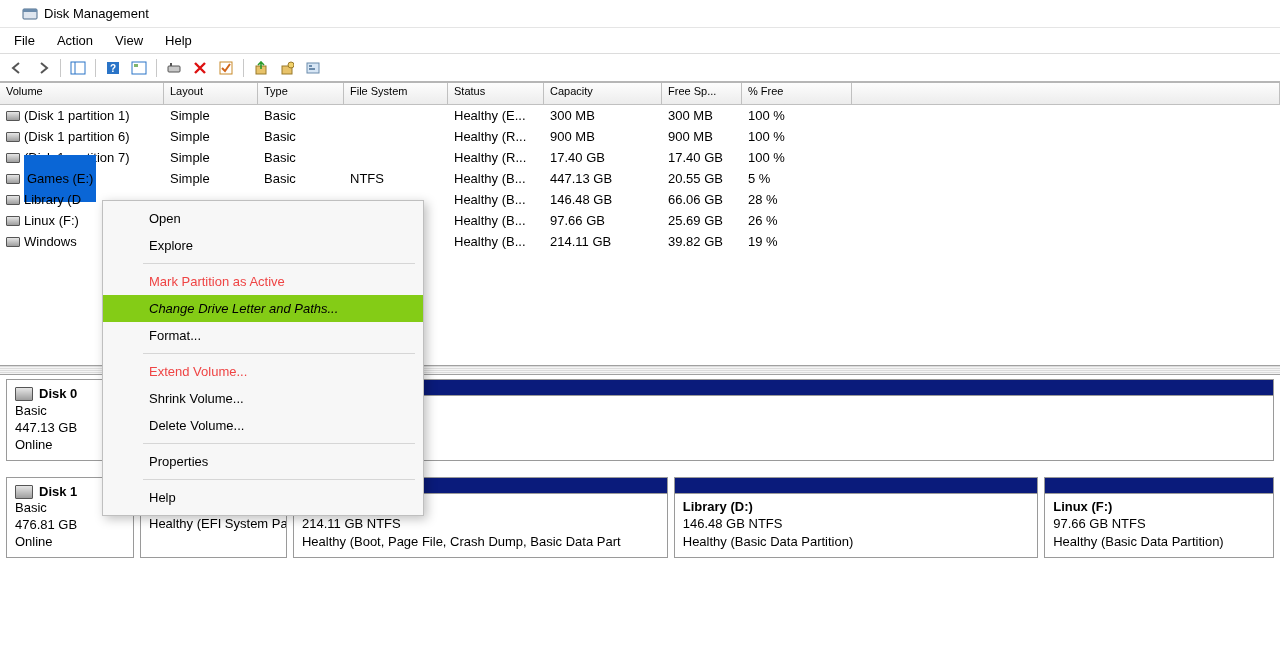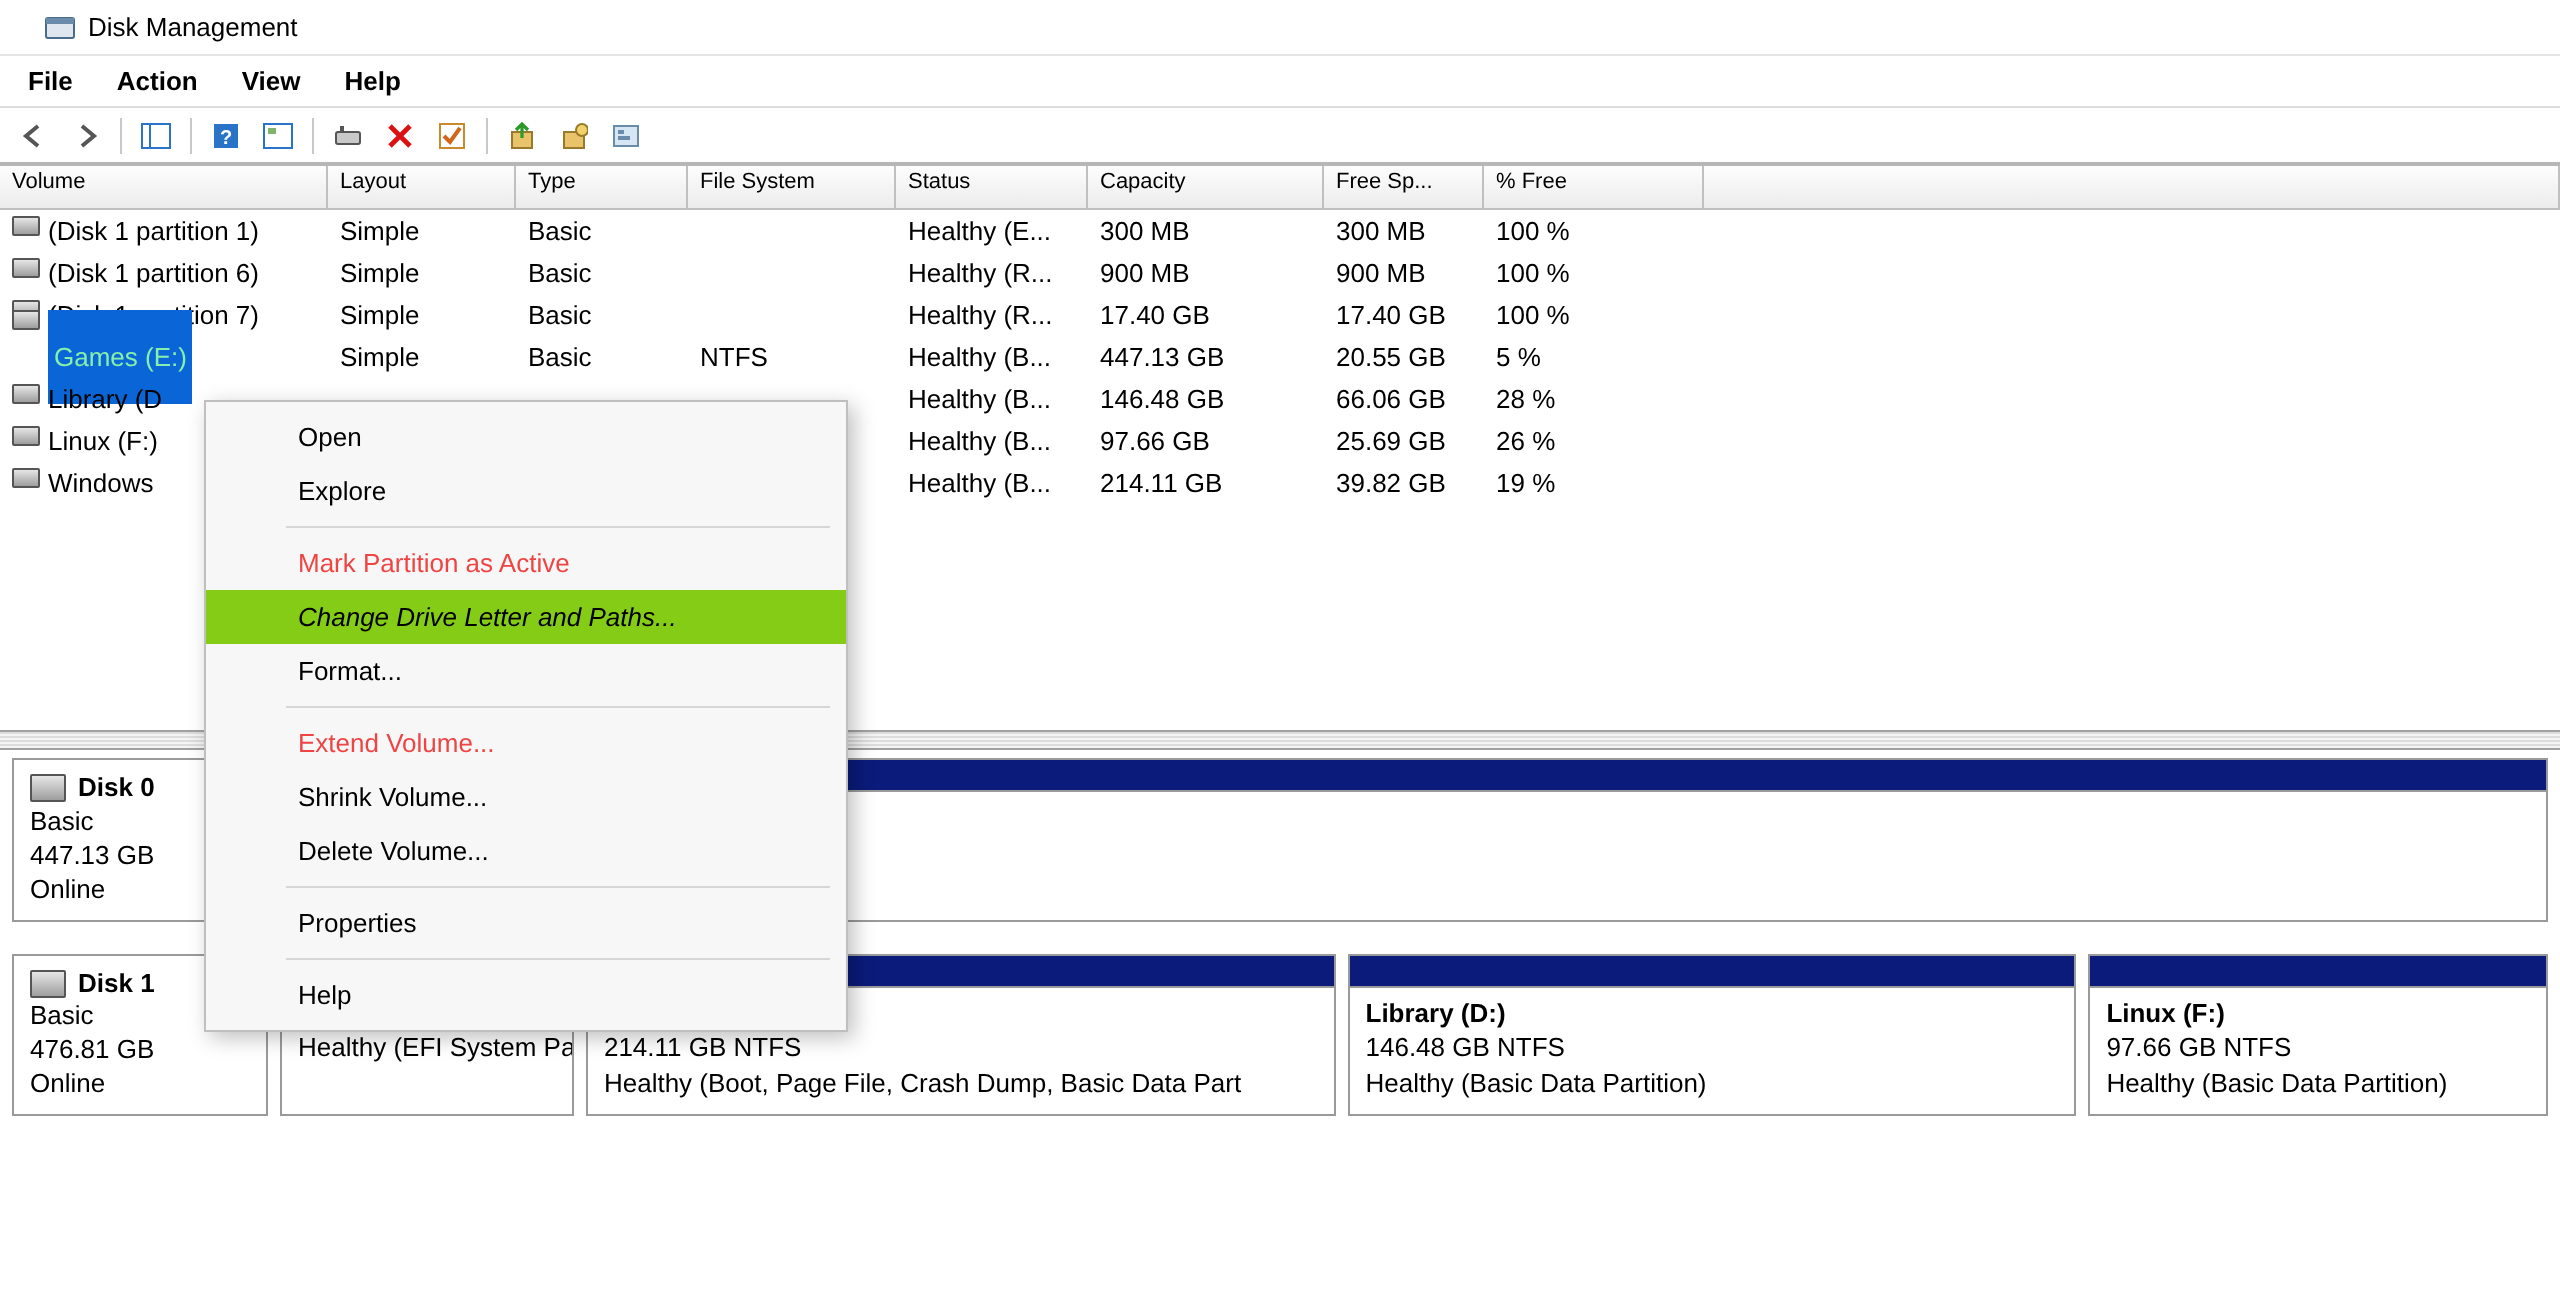--- a/index.html
+++ b/index.html
@@ -33,21 +33,20 @@
     display: flex;
     align-items: center;
     height: 26px;
     padding: 0 4px;
     border-bottom: 1px solid #dcdcdc;
     gap: 2px;
   }
   .menubar .menu-item {
     padding: 2px 10px;
     cursor: default;
-    font-weight: bold;
   }
   
   .toolbar {
     display: flex;
     align-items: center;
     height: 28px;
     padding: 2px 6px;
     border-bottom: 1px solid #b6b6b6;
     gap: 4px;
   }
@@ -78,29 +77,29 @@
   .vol-rows { background: #fff; min-height: 260px;}
   .vol-row {
     display: flex;
     height: 21px;
     align-items: center;
   }
   .vol-row .vcell {
     padding: 0 6px;
     overflow: hidden; white-space: nowrap; text-overflow: ellipsis;
   }
-  .vol-row .vol-name-cell { display: flex; gap: 4px; }
+  .vol-row .vol-name-cell { display: flex; align-items: center; gap: 4px; }
   .vol-row .vol-icon {
     width: 14px; height: 10px;
     background: linear-gradient(#e6e6e6,#9e9e9e);
     border: 1px solid #555; border-radius: 1px;
     flex: 0 0 auto;
   }
   .vol-selected {
-    background: #0a66d6; color: #86efac;
+    background: #0a66d6; color: #000000;
     padding: 16px 3px;
   }
   
   .c-vol { width: 164px; }
   .c-layout { width: 94px; }
   .c-type { width: 86px; }
   .c-fs { width: 104px; }
   .c-status { width: 96px; }
   .c-cap { width: 118px; }
   .c-free { width: 80px; }

